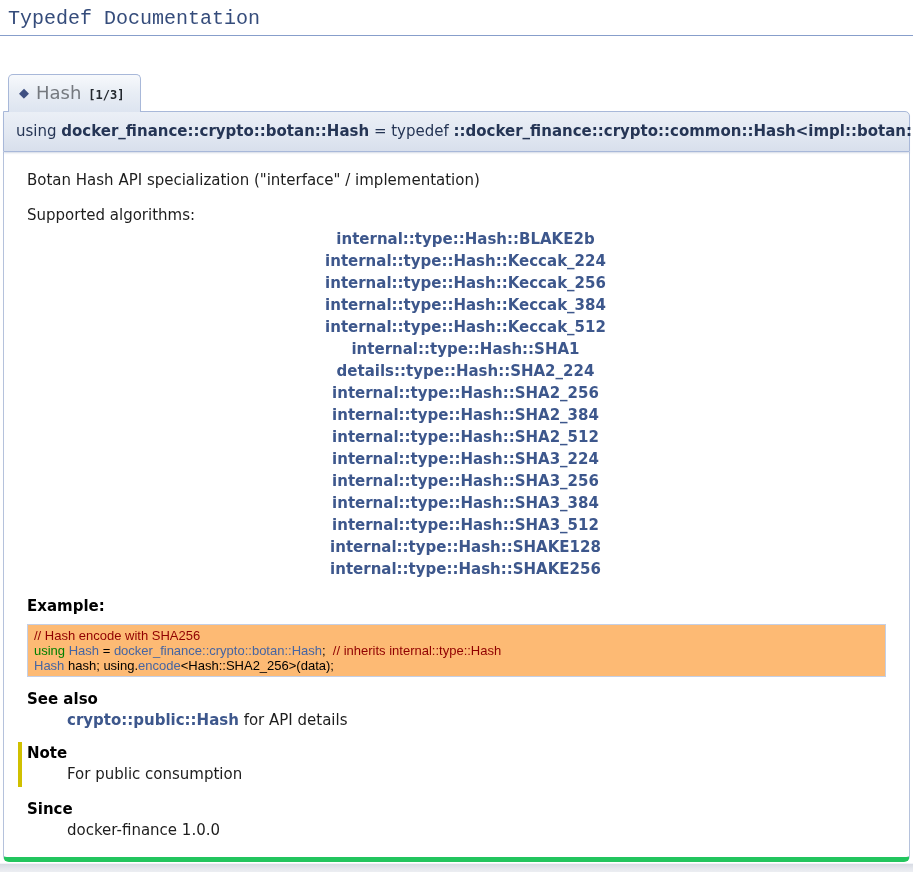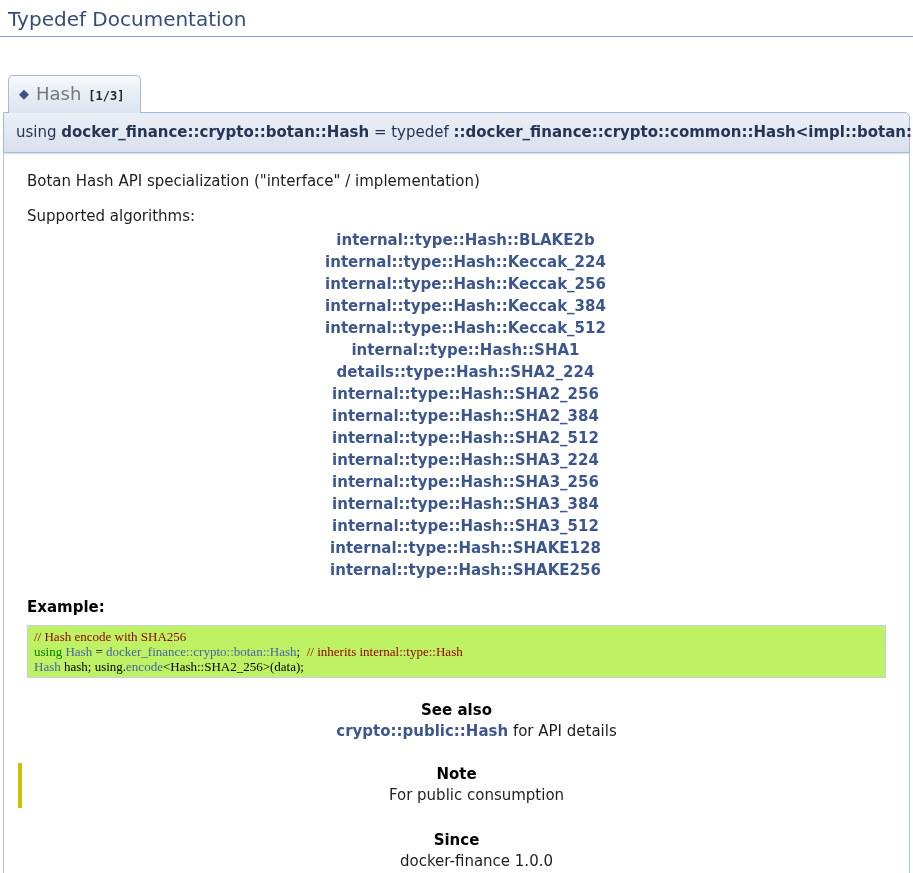--- a/index.html
+++ b/index.html
@@ -9,20 +9,21 @@
     font-size: 15px; color: #1d1d1d;
     -webkit-font-smoothing: antialiased;
   }
   a { cursor: pointer; }
 
   
   h2.groupheader {
     font-size: 20px; font-weight: normal; color: #354C7B;
     margin: 0; padding: 7px 0 5px 8px;
     border-bottom: 1px solid #879ECB;
+    font-family: Liberation Mono, monospace;
   }
 
   
   .memitem-block { margin: 38px 3px 0 3px; }
 
   .memtitle {
     display: inline-block; position: relative; z-index: 2;
     margin: 0 0 -1px 5px; padding: 7px 16px 9px 10px;
     border: 1px solid #A8B8D9; border-bottom: none;
     border-radius: 5px 5px 0 0;
@@ -58,31 +59,31 @@
   .algo-list { margin: 4px 0 0 18px; text-align: center; }
   .algo-list a.el {
     display: block; line-height: 22px;
     color: #3D578C; font-weight: bold; text-decoration: none;
   }
 
   .example-label { margin-top: 19px; }
   .example-label b { color: #000; }
 
   .fragment {
-    border: 1px solid #C4CFE5; background: #bef264;
+    border: 1px solid #C4CFE5; background: #fdba74;
     padding: 3px 6px; margin: 9px 0 4px;
-    font-family: Liberation Serif, serif;
+    font-family: Liberation Sans, sans-serif;
     font-size: 13px; line-height: 15px; color: #000;
   }
   .fragment .line { white-space: pre; }
   .fragment .comment { color: #900000; }
   .fragment .keyword { color: #008000; }
   .fragment a.code-link { color: #4665A2; text-decoration: none; }
 
-  dl { margin: 23px 0 0; text-align: center; }
+  dl { margin: 13px 0 0; }
   dt { font-weight: bold; color: #000; }
   dd { margin: 3px 0 0 40px; }
   dl.see a.el { color: #3D578C; font-weight: bold; text-decoration: none; }
   dl.note {
     border-left: 4px solid #D0C000;
     margin-left: -9px; padding: 2px 0 4px 5px;
   }
   dl.since dd { margin-bottom: 6px; }
 
   .bottom-strip {

